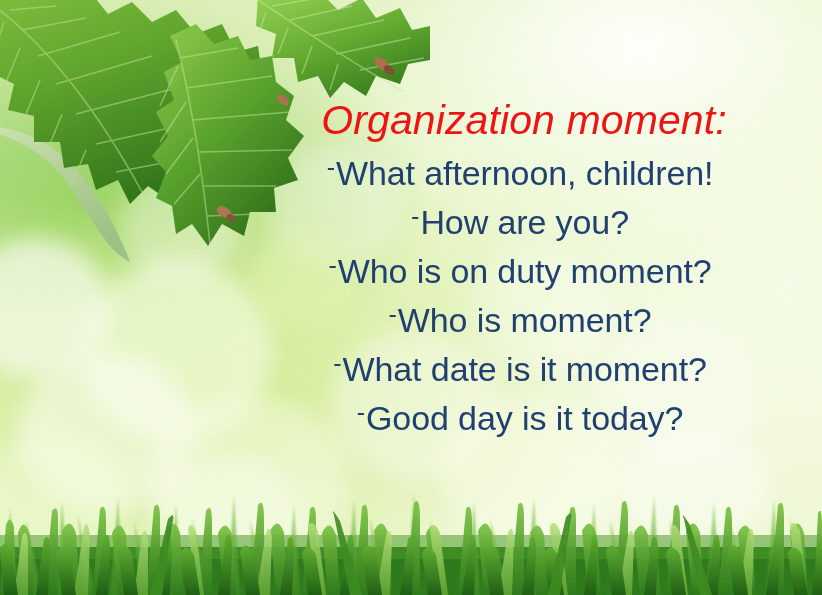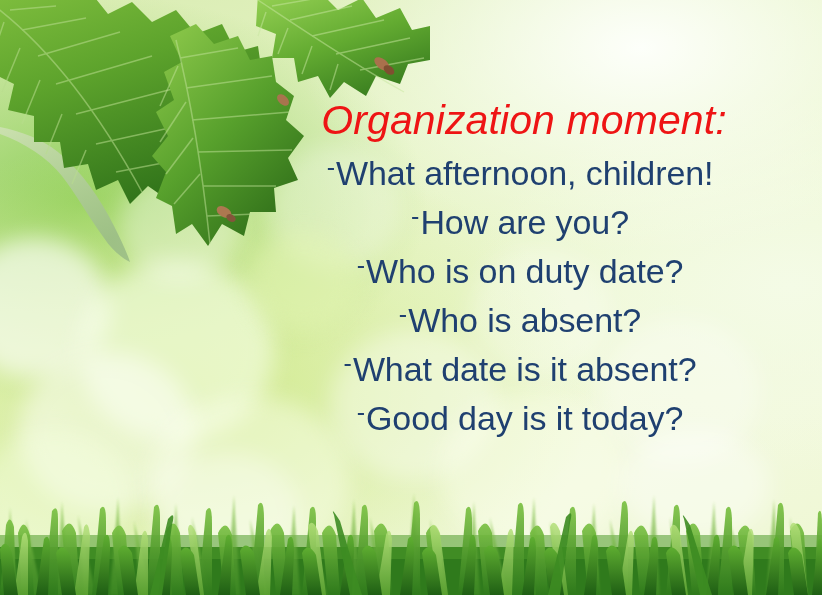--- a/index.html
+++ b/index.html
@@ -214,29 +214,29 @@
 
     <div class="body-line">
       <span class="dash">-</span><span>What afternoon, children!</span>
     </div>
 
     <div class="body-line">
       <span class="dash">-</span><span>How are you?</span>
     </div>
 
     <div class="body-line">
-      <span class="dash">-</span><span>Who is on duty date?</span>
-    </div>
-
-    <div class="body-line">
-      <span class="dash">-</span><span>Who is absent?</span>
-    </div>
-
-    <div class="body-line">
-      <span class="dash">-</span><span>What date is it absent?</span>
+      <span class="dash">-</span><span>Who is on duty moment?</span>
+    </div>
+
+    <div class="body-line">
+      <span class="dash">-</span><span>Who is moment?</span>
+    </div>
+
+    <div class="body-line">
+      <span class="dash">-</span><span>What date is it moment?</span>
     </div>
 
     <div class="body-line">
       <span class="dash">-</span><span>Good day is it today?</span>
     </div>
   </div>
 
   <div class="grass-layer">
     <svg width="822" height="120" viewBox="0 0 822 120" xmlns="http://www.w3.org/2000/svg">
       <defs>

